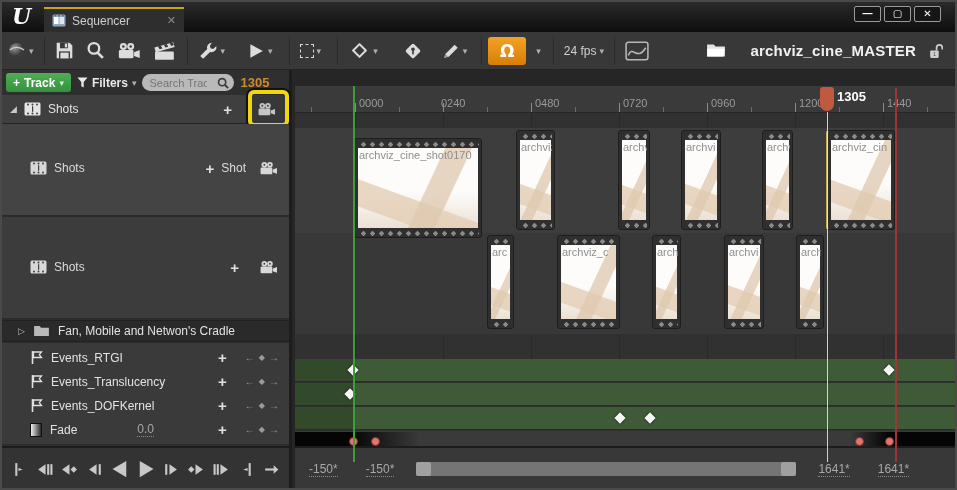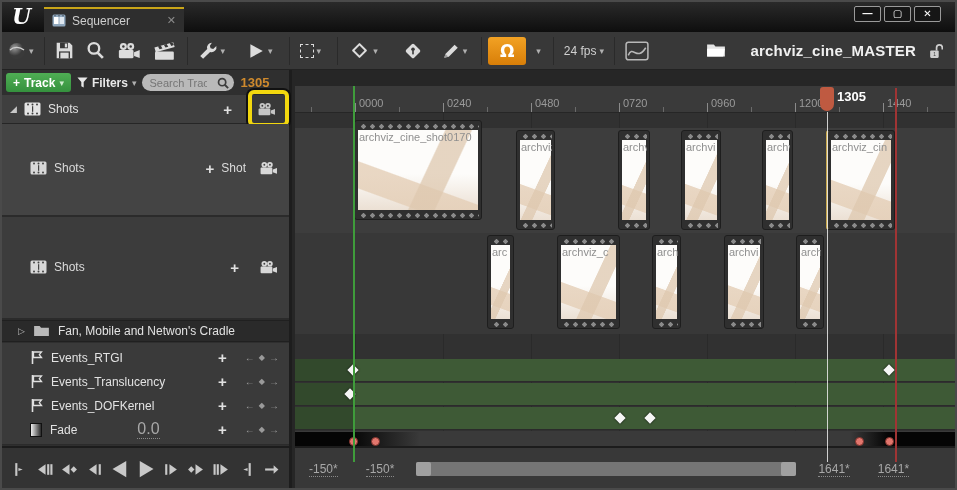--- a/index.html
+++ b/index.html
@@ -38,21 +38,21 @@
   .spacer{flex:1;}
   .plus{color:#e0e0e0;font-weight:bold;font-size:15px;line-height:1;}
   #yellow-box{position:absolute;left:246px;top:-5px;width:41px;height:37px;border:4px solid #f2d70e;border-radius:6px;background:rgba(0,0,0,.1);box-shadow:0 0 0 2px #111;}
   .shot-row{position:absolute;left:0;width:100%;}
   .shot-row-inner{position:absolute;left:0;width:100%;height:28px;display:flex;align-items:center;padding:0 10px 0 28px;gap:7px;color:#dcdcdc;font-size:12px;}
   .folder-row{position:absolute;left:0;top:250px;width:100%;height:22px;background:#2a2a2a;border-top:1px solid #202020;border-bottom:1px solid #202020;display:flex;align-items:center;padding:0 8px 0 16px;gap:8px;color:#e2e2e2;font-size:12px;}
   .tri-collapsed{color:#b8b8b8;font-size:9px;}
   .ev-row{position:absolute;left:0;width:100%;height:30px;background:#3a3a3a;border-bottom:1px solid #2b2b2b;display:flex;align-items:center;padding:0 10px 0 28px;gap:8px;color:#e2e2e2;font-size:12px;}
   .keynav{display:flex;align-items:center;gap:4px;color:#9a9a9a;font-size:10px;}
   .keynav .kdi{font-size:8px;}
-  .fade-val{color:#a8a8a8;font-size:16px;border-bottom:1px dotted #8a8a8a;margin-left:52px;}
+  .fade-val{color:#a8a8a8;font-size:12px;border-bottom:1px dotted #8a8a8a;margin-left:52px;}
   .fade-ic{width:12px;height:14px;background:linear-gradient(90deg,#eee,#2a2a2a);border:1px solid #111;}
 
   
   #timeline{position:absolute;left:293px;top:68px;width:662px;height:376px;background:#313131;overflow:hidden;margin-top:16px;}
   #ruler{position:absolute;left:0;top:0;width:100%;height:27px;background:#3a3a3a;border-bottom:1px solid #262626;}
   .tickmaj{position:absolute;bottom:0;width:1px;height:9px;background:#8a8a8a;}
   .tickmin{position:absolute;bottom:0;width:1px;height:5px;background:#6a6a6a;}
   .ticklab{position:absolute;bottom:3px;font-size:11px;color:#9a9a9a;white-space:nowrap;}
   .gridline{position:absolute;top:27px;width:1px;height:349px;background:#2a2a2a;}
   .lane-shots{position:absolute;left:0;width:100%;background:#3d3d3d;}
@@ -400,21 +400,21 @@
         </div>
       </div>
   </div>
 
   <div id="timeline">
     <div id="ruler">
         <div class="tickmaj" style="left: 60px;"></div>
         <div class="ticklab" style="left: 64px;">0000</div>
         <div class="tickmin" style="left: 16px;"></div>
         <div class="tickmaj" style="left: 148px;"></div>
-        <div class="ticklab" style="left: 152px; text-align: center;">0240</div>
+        <div class="ticklab" style="left: 146px; text-align: center;">0240</div>
         <div class="tickmin" style="left: 104px;"></div>
         <div class="tickmaj" style="left: 236px;"></div>
         <div class="ticklab" style="left: 240px;">0480</div>
         <div class="tickmin" style="left: 192px;"></div>
         <div class="tickmaj" style="left: 324px;"></div>
         <div class="ticklab" style="left: 328px;">0720</div>
         <div class="tickmin" style="left: 280px;"></div>
         <div class="tickmaj" style="left: 412px;"></div>
         <div class="ticklab" style="left: 416px;">0960</div>
         <div class="tickmin" style="left: 368px;"></div>
@@ -431,21 +431,21 @@
         <div class="gridline" style="left: 148px;"></div>
         <div class="gridline" style="left: 236px;"></div>
         <div class="gridline" style="left: 324px;"></div>
         <div class="gridline" style="left: 412px;"></div>
         <div class="gridline" style="left: 500px;"></div>
         <div class="gridline" style="left: 588px;"></div>
       </div>
     <div class="lane-shots" style="top:42px;height:105px;background:#3d3d3d;"></div>
     <div class="lane-shots" style="top:147px;height:101px;background:#383838;"></div>
     <div id="cliphost1">
-        <div class="clip" style="left: 59px; top: 34px; width: 128px; height: 100px;">
+        <div class="clip" style="left: 59px; top: 52px; width: 128px; height: 100px;">
           <div class="sprockets" style="top: 1px;"></div>
           <div class="sprockets" style="bottom: 1px;"></div>
           <div class="thumb"></div>
           <div class="clip-label">archviz_cine_shot0170</div>
         </div>
         <div class="clip" style="left: 221px; top: 44px; width: 39px; height: 100px;">
           <div class="sprockets" style="top: 1px;"></div>
           <div class="sprockets" style="bottom: 1px;"></div>
           <div class="thumb"></div>
           <div class="clip-label">archviz</div>

